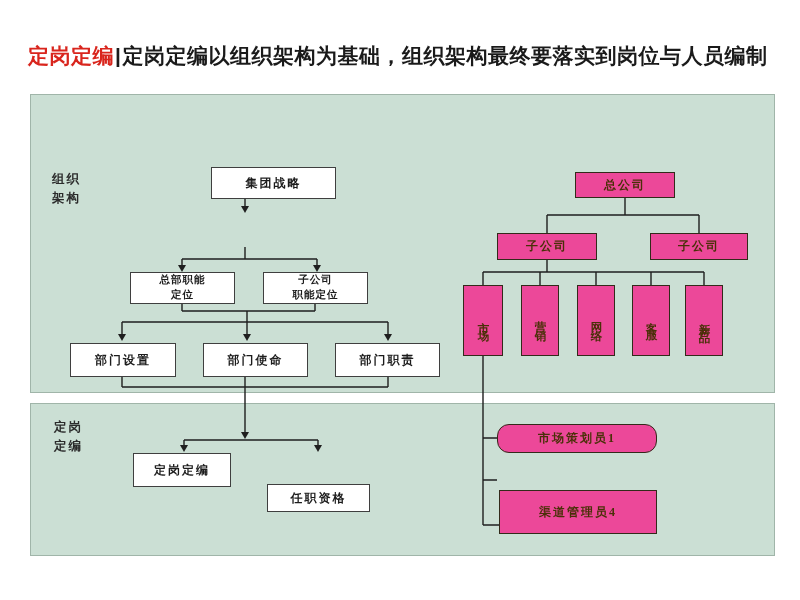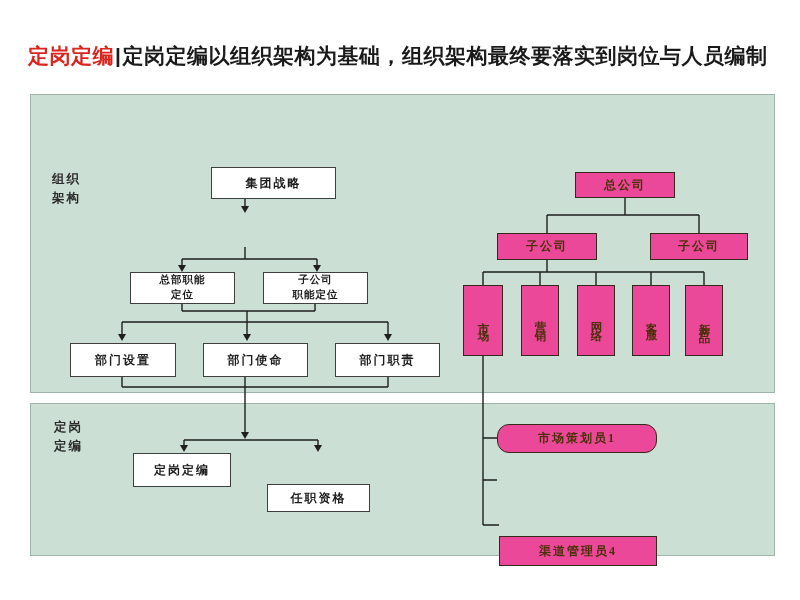--- a/index.html
+++ b/index.html
@@ -88,15 +88,15 @@
   <div class="node obox" style="left:497px;top:233px;width:100px;height:27px;">子公司</div>
   <div class="node obox" style="left:650px;top:233px;width:98px;height:27px;">子公司</div>
 
   <div class="node obox vert" style="left:463px;top:285px;width:40px;height:71px;">市场</div>
   <div class="node obox vert" style="left:521px;top:285px;width:38px;height:71px;">营销</div>
   <div class="node obox vert" style="left:577px;top:285px;width:38px;height:71px;">网络</div>
   <div class="node obox vert" style="left:632px;top:285px;width:38px;height:71px;">客服</div>
   <div class="node obox vert" style="left:685px;top:285px;width:38px;height:71px;letter-spacing:5px;">新产品</div>
 
   <div class="node obox" style="left:497px;top:424px;width:160px;height:29px;border-radius:12px;">市场策划员1</div>
-  <div class="node obox" style="left:499px;top:536px;width:158px;height:30px;">渠道管理员4</div>
+  <div class="node obox" style="left:499px;top:490px;width:158px;height:44px;">渠道管理员4</div>
 
 </div>
 
 </body></html>

